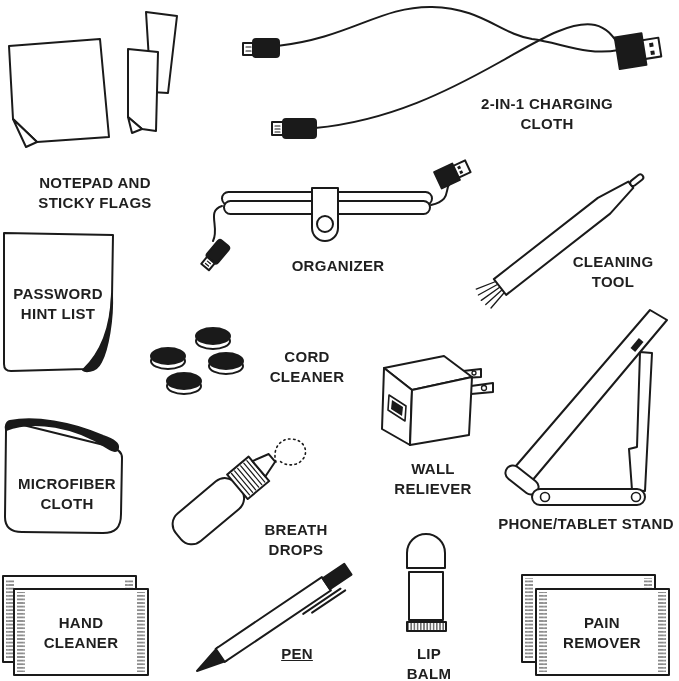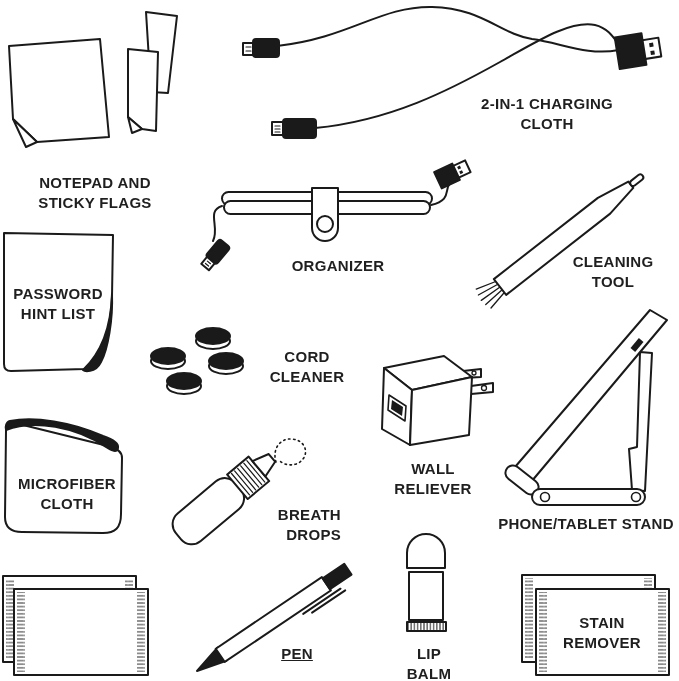--- a/index.html
+++ b/index.html
@@ -237,33 +237,37 @@
 
   <div class="label" style="left:385px;top:459px;width:96px;">
     <div>WALL</div>
     <div>RELIEVER</div>
   </div>
 
   <div class="label" style="left:491px;top:514px;width:190px;">
     <div>PHONE/TABLET STAND</div>
   </div>
 
-  <div class="label" style="left:251px;top:505px;width:90px;text-align:right;">
+  <div class="label" style="left:251px;top:520px;width:90px;">
     <div>BREATH</div>
     <div>DROPS</div>
   </div>
 
+  <div class="label" style="left:33px;top:613px;width:96px;">
+    <div>HAND</div>
+    <div>CLEANER</div>
+  </div>
 
   <div class="label" style="left:257px;top:644px;width:80px;text-decoration:underline;">
     <div>PEN</div>
   </div>
 
   <div class="label" style="left:399px;top:644px;width:60px;">
     <div>LIP</div>
     <div>BALM</div>
   </div>
 
   <div class="label" style="left:554px;top:613px;width:96px;">
-    <div>STAIN</div>
+    <div>PAIN</div>
     <div>REMOVER</div>
   </div>
 
 </div>
 
 </body></html>

